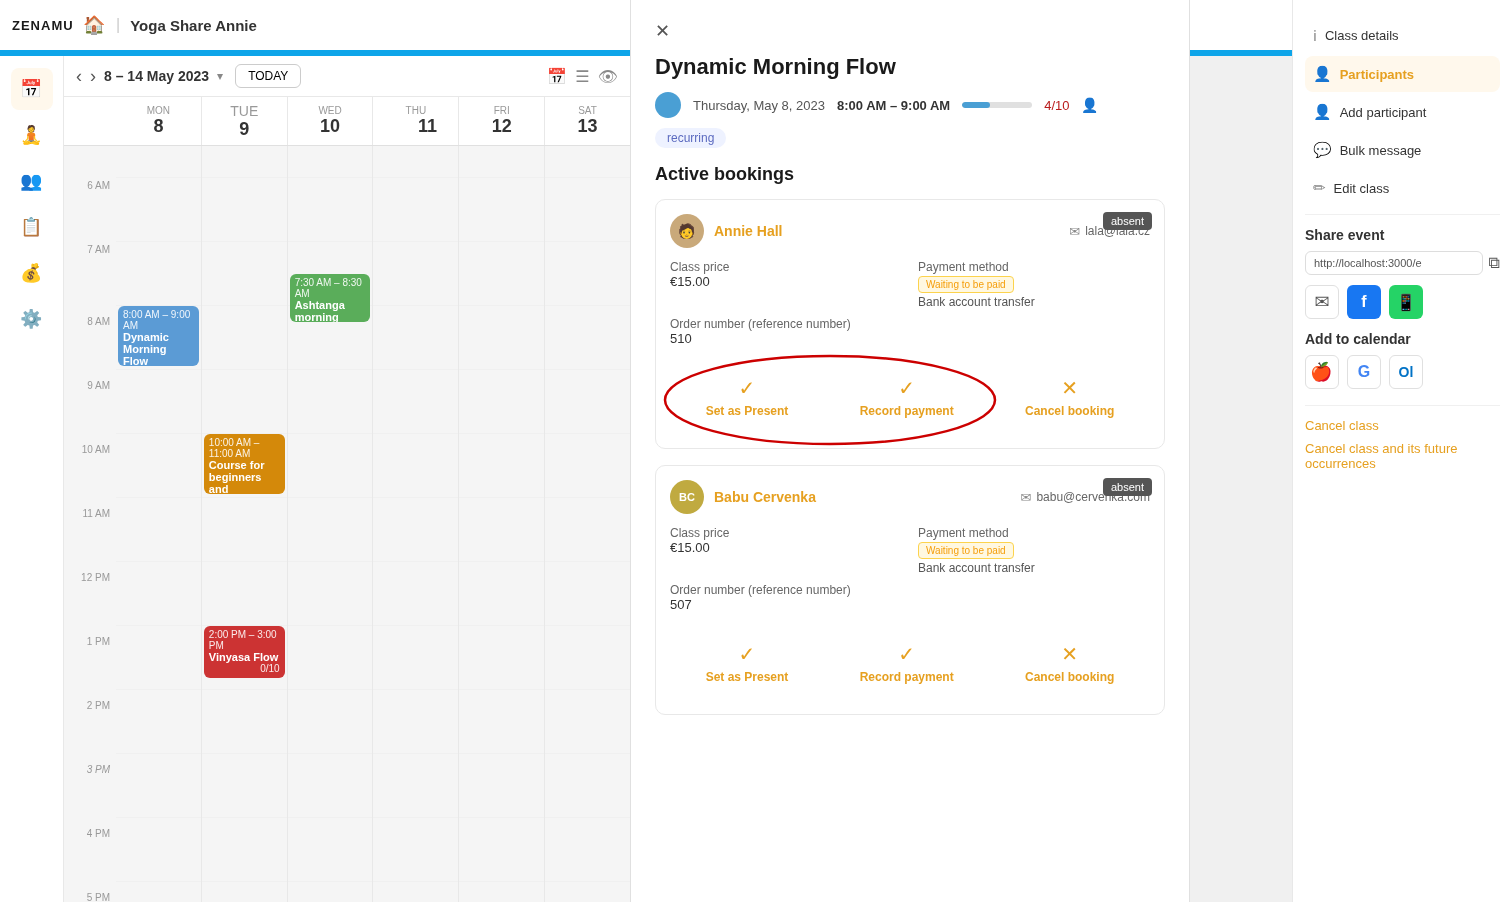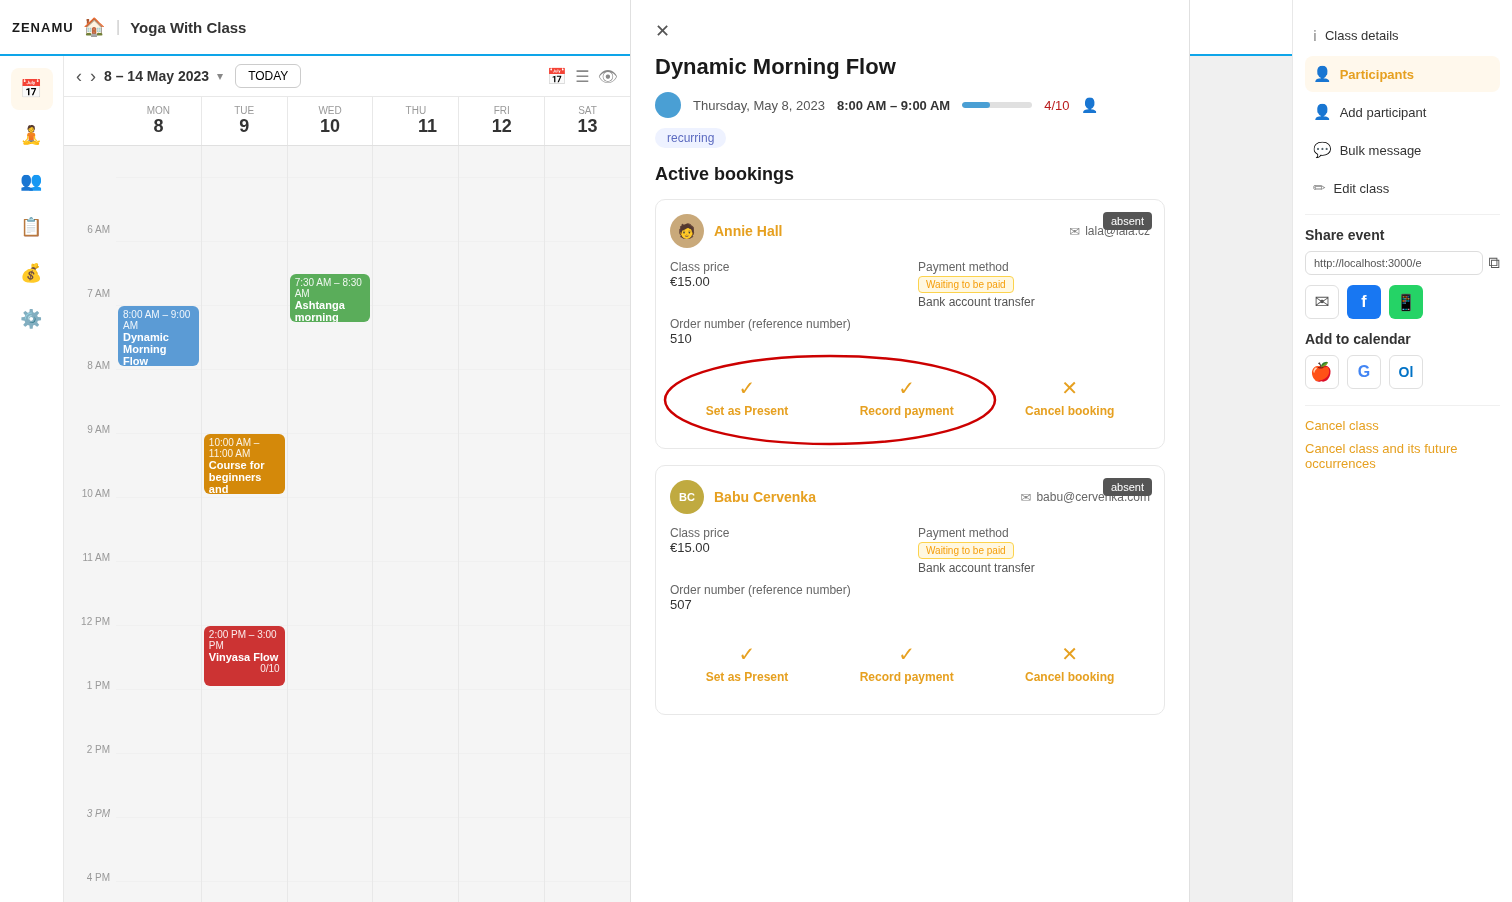--- a/index.html
+++ b/index.html
@@ -1,25 +1,25 @@
 <!DOCTYPE html>
 <html><head>
   <meta charset="utf-8">
   <style>
     * { box-sizing: border-box; margin: 0; padding: 0; }
     body { font-family: -apple-system, BlinkMacSystemFont, 'Segoe UI', sans-serif; background: #f0f0f0; display: flex; width: 1512px; height: 902px; overflow: hidden; }
   </style>
 </head>
 <body>
 
-<div style="position:fixed; top:0; left:0; right:0; height:56px; background:#fff; border-bottom:2px solid #0ea5e9; display:flex; align-items:center; padding:0 12px; gap:10px; z-index:200;">
+<div style="position:fixed; top:0; left:0; right:0; height:56px; background:#fff; border-bottom:6px solid #0ea5e9; display:flex; align-items:center; padding:0 12px; gap:10px; z-index:200;">
   <span style="font-weight:900; font-size:13px; color:#1a1a1a; letter-spacing:1px;">ZENAMU</span>
   <span style="font-size:18px; color:#555; cursor:pointer;">🏠</span>
   <span style="color:#ccc;">|</span>
-  <span style="font-size:15px; font-weight:600; color:#333;">Yoga With Class</span>
+  <span style="font-size:15px; font-weight:600; color:#333;">Yoga Share Annie</span>
 </div>
 
 <div style="position:fixed; top:56px; left:0; width:64px; height:calc(100% - 56px); background:#fff; border-right:1px solid #e8e8e8; display:flex; flex-direction:column; align-items:center; padding:12px 0; gap:4px; z-index:150;">
   <div style="width:42px; height:42px; display:flex; align-items:center; justify-content:center; border-radius:8px; background:#fff8ec; cursor:pointer; font-size:18px; color:#e6a020;">📅</div>
   <div style="width:42px; height:42px; display:flex; align-items:center; justify-content:center; border-radius:8px; cursor:pointer; font-size:18px; color:#999;">🧘</div>
   <div style="width:42px; height:42px; display:flex; align-items:center; justify-content:center; border-radius:8px; cursor:pointer; font-size:18px; color:#999;">👥</div>
   <div style="width:42px; height:42px; display:flex; align-items:center; justify-content:center; border-radius:8px; cursor:pointer; font-size:18px; color:#999;">📋</div>
   <div style="width:42px; height:42px; display:flex; align-items:center; justify-content:center; border-radius:8px; cursor:pointer; font-size:18px; color:#999;">💰</div>
   <div style="width:42px; height:42px; display:flex; align-items:center; justify-content:center; border-radius:8px; cursor:pointer; font-size:18px; color:#999;">⚙️</div>
 </div>
@@ -39,21 +39,21 @@
     </div>
   </div>
 
   <div style="display:flex; background:#fff; border-bottom:1px solid #e0e0e0; flex-shrink:0;">
     <div style="width:52px; flex-shrink:0;"></div>
     <div style="flex:1; display:flex; flex-direction:column; align-items:center; justify-content:center; height:48px; border-right:1px solid #e8e8e8;">
       <span style="font-size:10px; color:#999; text-transform:uppercase;">MON</span>
       <span style="font-size:18px; font-weight:600; color:#333;">8</span>
     </div>
     <div style="flex:1; display:flex; flex-direction:column; align-items:center; justify-content:center; height:48px; border-right:1px solid #e8e8e8;">
-      <span style="font-size:10px; color:#999; text-transform:uppercase;">TUE</span>
+      <span style="font-size:14px; color:#999; text-transform:uppercase;">TUE</span>
       <span style="font-size:18px; font-weight:600; color:#333;">9</span>
     </div>
     <div style="flex:1; display:flex; flex-direction:column; align-items:center; justify-content:center; height:48px; border-right:1px solid #e8e8e8;">
       <span style="font-size:10px; color:#999; text-transform:uppercase;">WED</span>
       <span style="font-size:18px; font-weight:600; color:#333;">10</span>
     </div>
     <div style="flex:1; display:flex; flex-direction:column; align-items:center; justify-content:center; height:48px; border-right:1px solid #e8e8e8;">
       <span style="font-size:10px; color:#999; text-transform:uppercase;">THU</span>
       <span style="font-size:18px; font-weight:600; color:#333;margin-left:23px;">11</span>
     </div>
@@ -64,21 +64,21 @@
     <div style="flex:1; display:flex; flex-direction:column; align-items:center; justify-content:center; height:48px;">
       <span style="font-size:10px; color:#999; text-transform:uppercase;">SAT</span>
       <span style="font-size:18px; font-weight:600; color:#333;">13</span>
     </div>
   </div>
 
   <div style="display:flex; flex:1; overflow-y:auto;">
 
     <div style="width:52px; flex-shrink:0;">
       <div style="height:32px;"></div>
-      <div style="height:64px; display:flex; align-items:flex-start; justify-content:flex-end; padding-right:6px; font-size:10px; color:#999; padding-top:2px;margin-top:44px;">6 AM</div>
+      <div style="height:64px; display:flex; align-items:flex-start; justify-content:flex-end; padding-right:6px; font-size:10px; color:#999; padding-top:2px;">6 AM</div>
       <div style="height:64px; display:flex; align-items:flex-start; justify-content:flex-end; padding-right:6px; font-size:10px; color:#999; padding-top:2px;">7 AM</div>
       <div style="height:64px; display:flex; align-items:flex-start; justify-content:flex-end; padding-right:6px; font-size:10px; color:#999; padding-top:2px;margin-top:8px;">8 AM</div>
       <div style="height:64px; display:flex; align-items:flex-start; justify-content:flex-end; padding-right:6px; font-size:10px; color:#999; padding-top:2px;">9 AM</div>
       <div style="height:64px; display:flex; align-items:flex-start; justify-content:flex-end; padding-right:6px; font-size:10px; color:#999; padding-top:2px;">10 AM</div>
       <div style="height:64px; display:flex; align-items:flex-start; justify-content:flex-end; padding-right:6px; font-size:10px; color:#999; padding-top:2px;">11 AM</div>
       <div style="height:64px; display:flex; align-items:flex-start; justify-content:flex-end; padding-right:6px; font-size:10px; color:#999; padding-top:2px;">12 PM</div>
       <div style="height:64px; display:flex; align-items:flex-start; justify-content:flex-end; padding-right:6px; font-size:10px; color:#999; padding-top:2px;">1 PM</div>
       <div style="height:64px; display:flex; align-items:flex-start; justify-content:flex-end; padding-right:6px; font-size:10px; color:#999; padding-top:2px;">2 PM</div>
       <div style="height:64px; display:flex; align-items:flex-start; justify-content:flex-end; padding-right:6px; font-size:10px; color:#999; padding-top:2px;font-style:italic;">3 PM</div>
       <div style="height:64px; display:flex; align-items:flex-start; justify-content:flex-end; padding-right:6px; font-size:10px; color:#999; padding-top:2px;">4 PM</div>
@@ -119,21 +119,21 @@
       <div style="height:64px; border-bottom:1px solid #f0f0f0;"></div>
       <div style="height:64px; border-bottom:1px solid #f0f0f0;"></div>
       <div style="height:64px; border-bottom:1px solid #f0f0f0;"></div>
 
       <div style="position:absolute; top:288px; left:2px; right:2px; height:60px; background:#d4890a; border-radius:6px; padding:3px 5px; cursor:pointer; overflow:hidden;">
         <div style="font-size:10px; color:rgba(255,255,255,0.9);">10:00 AM – 11:00 AM</div>
         <div style="font-size:11px; font-weight:600; color:#fff;">Course for beginners and intermediate</div>
 
       </div>
 
-      <div style="position:absolute; top:480px; left:2px; right:2px; height:60px; background:#cc3333; border-radius:6px; padding:3px 5px; cursor:pointer; overflow:hidden;">
+      <div style="position:absolute; top:480px; left:2px; right:2px; height:52px; background:#cc3333; border-radius:6px; padding:3px 5px; cursor:pointer; overflow:hidden;">
         <div style="font-size:10px; color:rgba(255,255,255,0.9);">2:00 PM – 3:00 PM</div>
         <div style="font-size:11px; font-weight:600; color:#fff;">Vinyasa Flow</div>
         <div style="font-size:10px; color:rgba(255,255,255,0.9); text-align:right;">0/10</div>
       </div>
     </div>
 
     <div style="flex:1; border-right:1px solid #e8e8e8; position:relative; min-height:768px;">
       <div style="height:32px; border-bottom:1px solid #f0f0f0;"></div>
       <div style="height:64px; border-bottom:1px solid #f0f0f0;"></div>
       <div style="height:64px; border-bottom:1px solid #f0f0f0;"></div>

